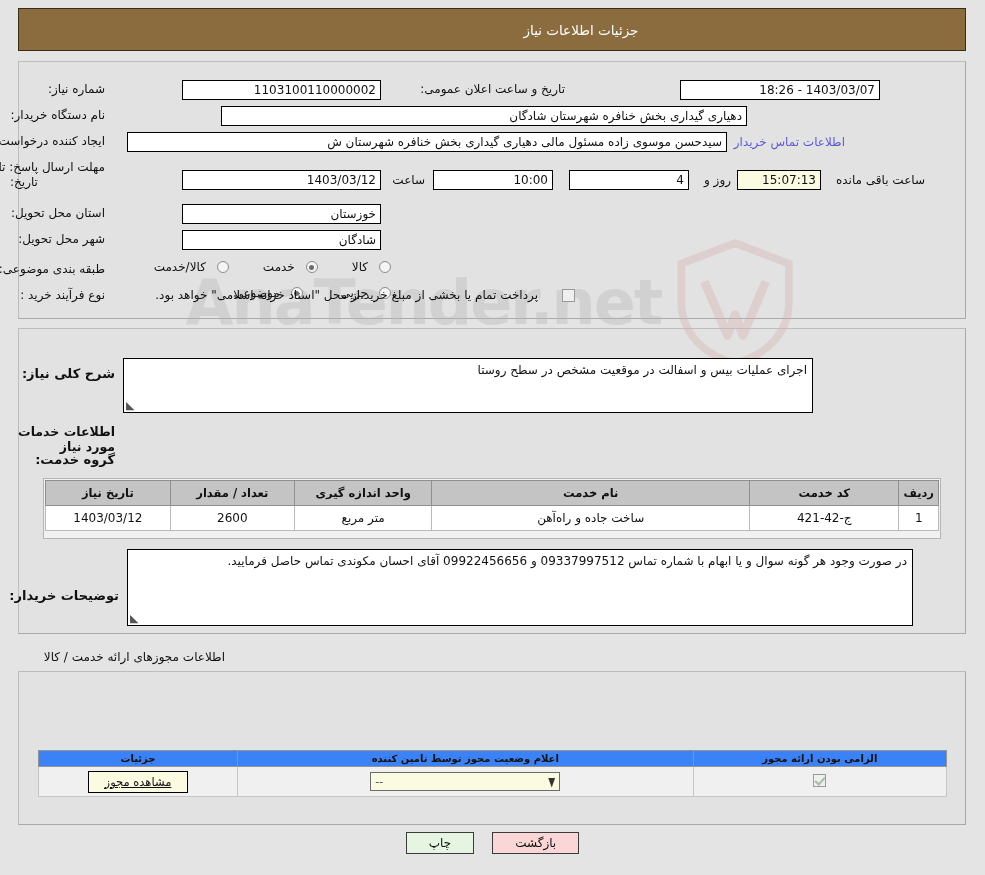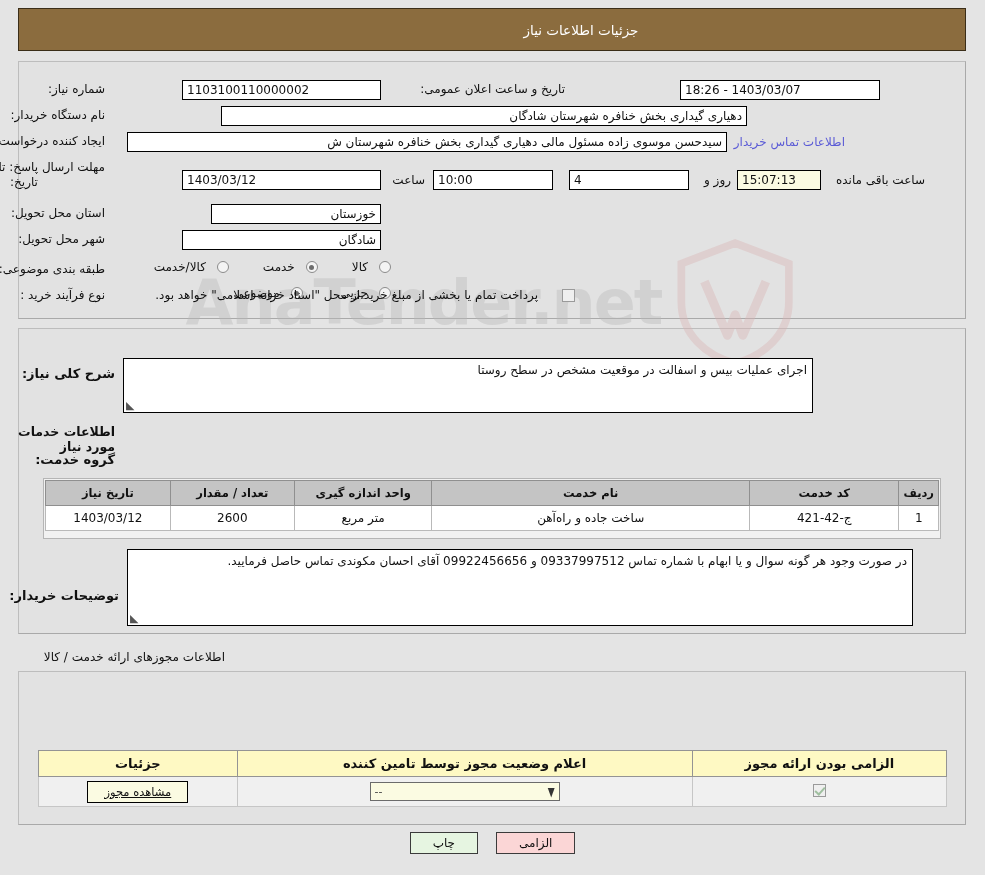--- a/index.html
+++ b/index.html
@@ -101,21 +101,21 @@
   .box {
     background: #ffffff;
     border: 1px solid #000000;
     height: 20px;
     line-height: 18px;
     font-size: 12px;
     padding: 0 4px;
     color: #111;
     overflow: hidden;
     white-space: nowrap;
-    text-align: left;
+    text-align: right;
     display: block;
   }
   .box.rt { text-align: right; }
   .box.ylw { background: #fbfbe2; }
 
   .link {
     color: #5b5bd6;
     font-size: 12px;
     text-decoration: none;
     cursor: pointer;
@@ -222,25 +222,25 @@
     border: 1px solid #b5b5b5;
   }
 
   
   table.permits {
     position: absolute;
     border-collapse: collapse;
     font-size: 12px;
   }
   table.permits th {
-    background: #fef9c3;
+    background: #3b82f6;
     border: 1px solid #949494;
     font-weight: bold;
-    font-size: 13px;
-    height: 26px;
+    font-size: 10px;
+    height: 16px;
     color: #111;
     text-align: center;
     padding: 0 6px;
   }
   table.permits td {
     background: #f0f0f0;
     border: 1px solid #c6c6c6;
     height: 30px;
     text-align: center;
     padding: 0 6px;
@@ -348,21 +348,21 @@
   <span class="lbl" style="position:absolute; top:173px; right:560px; z-index:6;">ساعت</span>
   <div class="box" style="position:absolute; top:170px; right:432px; width:120px; z-index:6;">10:00</div>
   <div class="box" style="position:absolute; top:170px; right:296px; width:120px; z-index:6;">4</div>
   <span class="lbl" style="position:absolute; top:173px; right:254px; z-index:6;">روز و</span>
   <div class="box ylw" style="position:absolute; top:170px; right:164px; width:84px; z-index:6;">15:07:13</div>
   <span class="lbl" style="position:absolute; top:173px; right:60px; z-index:6;">ساعت باقی مانده</span>
 
   <div class="row" style="top:206px; right:880px; z-index:6;">
     <span class="lbl">استان محل تحویل:</span>
   </div>
-  <div class="box rt" style="position:absolute; top:204px; right:604px; width:170px; z-index:6;">خوزستان</div>
+  <div class="box rt" style="position:absolute; top:204px; right:604px; width:199px; z-index:6;">خوزستان</div>
 
   <div class="row" style="top:232px; right:880px; z-index:6;">
     <span class="lbl">شهر محل تحویل:</span>
   </div>
   <div class="box rt" style="position:absolute; top:230px; right:604px; width:199px; z-index:6;">شادگان</div>
 
   <span class="lbl" style="position:absolute; top:262px; right:880px; z-index:6;">طبقه بندی موضوعی:</span>
   <div style="position:absolute; top:260px; right:594px; display:flex; gap:34px; align-items:center; z-index:6;">
     <span class="radio-wrap">
       <span class="radio" id="cat-r0"></span>
@@ -460,17 +460,17 @@
           </span>
         </td>
         <td>
           <span class="btn-sm">مشاهده مجوز</span>
         </td>
       </tr>
     </tbody>
   </table>
 
   <div class="footer-btns">
-    <span class="fbtn back">الزامی</span>
+    <span class="fbtn back">بازگشت</span>
     <span class="fbtn print">چاپ</span>
   </div>
 
 </div>
 
 </body></html>

